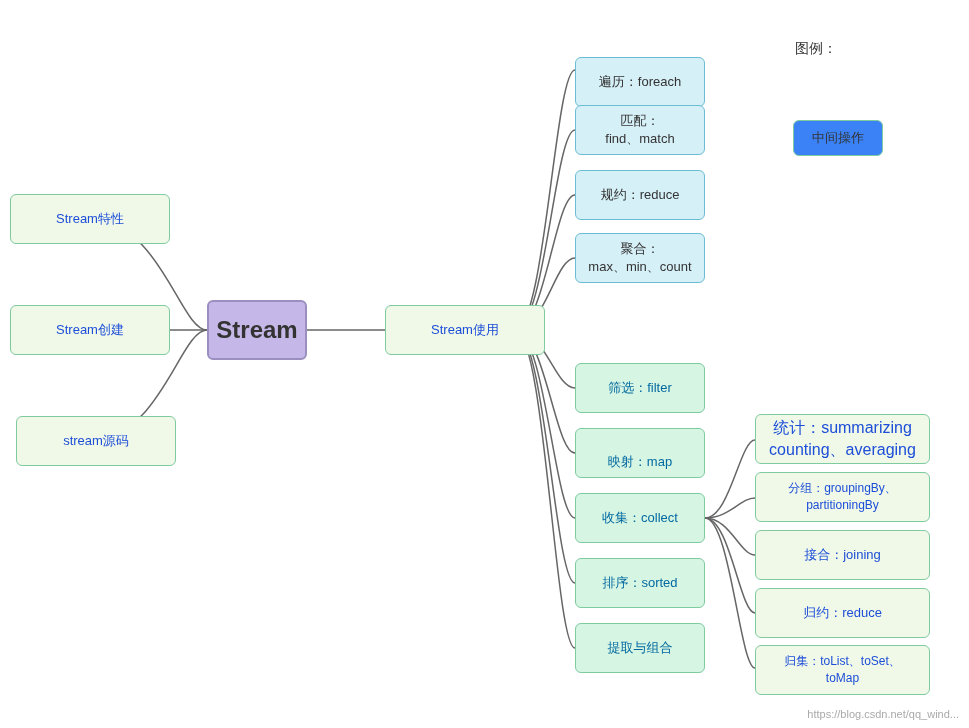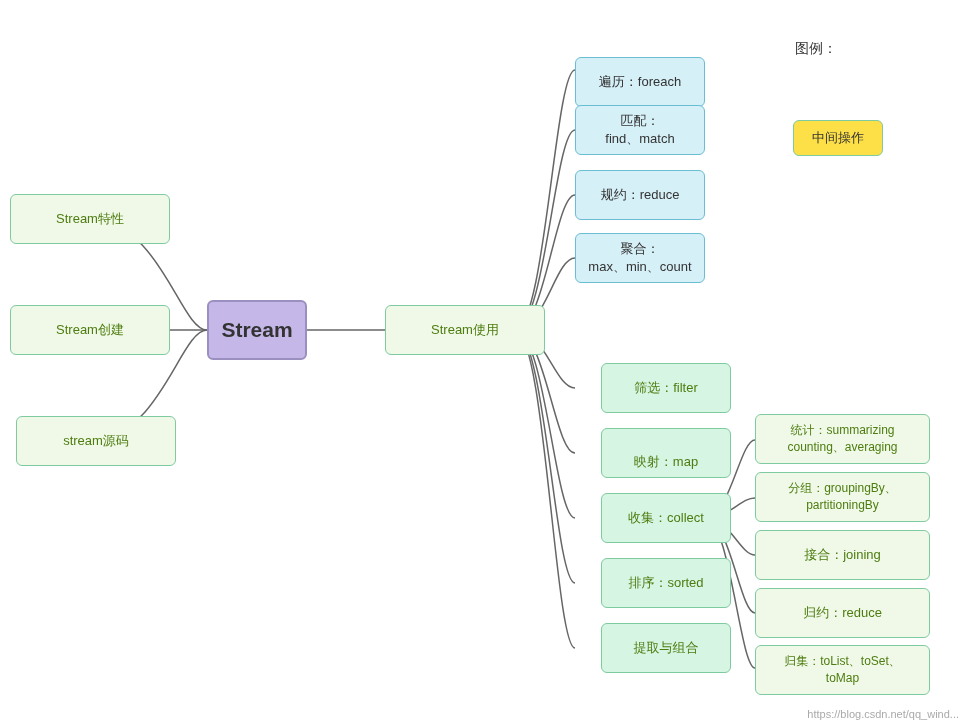--- a/index.html
+++ b/index.html
@@ -32,58 +32,57 @@
       justify-content: center;
       text-align: center;
       border-radius: 6px;
       padding: 6px 8px;
       line-height: 1.4;
     }
     .node-stream-main {
       background: #c5b8e8;
       border: 2px solid #9b8fc0;
       font-weight: bold;
-      font-size: 21px;
+      font-size: 24px;
       color: #333;
       width: 100px;
       height: 60px;
       left: 207px;
       top: 300px;
     }
     .node-blue {
       background: #d6f0f8;
       border: 1.5px solid #6bbdd4;
       color: #333;
       width: 130px;
       height: 50px;
     }
     .node-green {
       background: #d6f5e3;
       border: 1.5px solid #7ecba0;
-      color: #4d7c0f;
+      color: #0369a1;
       width: 130px;
       height: 50px;
-      margin-left: 26px;
     }
     .node-white {
       background: #f0f9e8;
       border: 1.5px solid #7ecba0;
-      color: #4d7c0f;
+      color: #1d4ed8;
       width: 160px;
       height: 50px;
     }
     .node-legend-blue {
       background: #d6f0f8;
       border: 1.5px solid #6bbdd4;
       color: #333;
       width: 90px;
       height: 36px;
     }
     .node-legend-green {
-      background: #fde047;
+      background: #3b82f6;
       border: 1.5px solid #7ecba0;
       color: #333;
       width: 90px;
       height: 36px;
     }
     .legend-title {
       position: absolute;
       font-size: 14px;
       color: #333;
       top: 40px;
@@ -182,21 +181,21 @@
   <div class="node node-green" style="left:575px; top:493px;">
     <span>收集：collect</span>
   </div>
   <div class="node node-green" style="left:575px; top:558px;">
     <span>排序：sorted</span>
   </div>
   <div class="node node-green" style="left:575px; top:623px;">
     <span>提取与组合</span>
   </div>
 
-  <div class="node node-white" style="left:755px; top:414px; width:175px; height:50px; font-size:12px;">
+  <div class="node node-white" style="left:755px; top:414px; width:175px; height:50px; font-size:16px;">
     <span style="white-space:pre-line;">统计：summarizing
 counting、averaging</span>
   </div>
   <div class="node node-white" style="left:755px; top:472px; width:175px; height:50px; font-size:12px;">
     <span style="white-space:pre-line;">分组：groupingBy、
 partitioningBy</span>
   </div>
   <div class="node node-white" style="left:755px; top:530px; width:175px; height:50px;">
     <span>接合：joining</span>
   </div>

